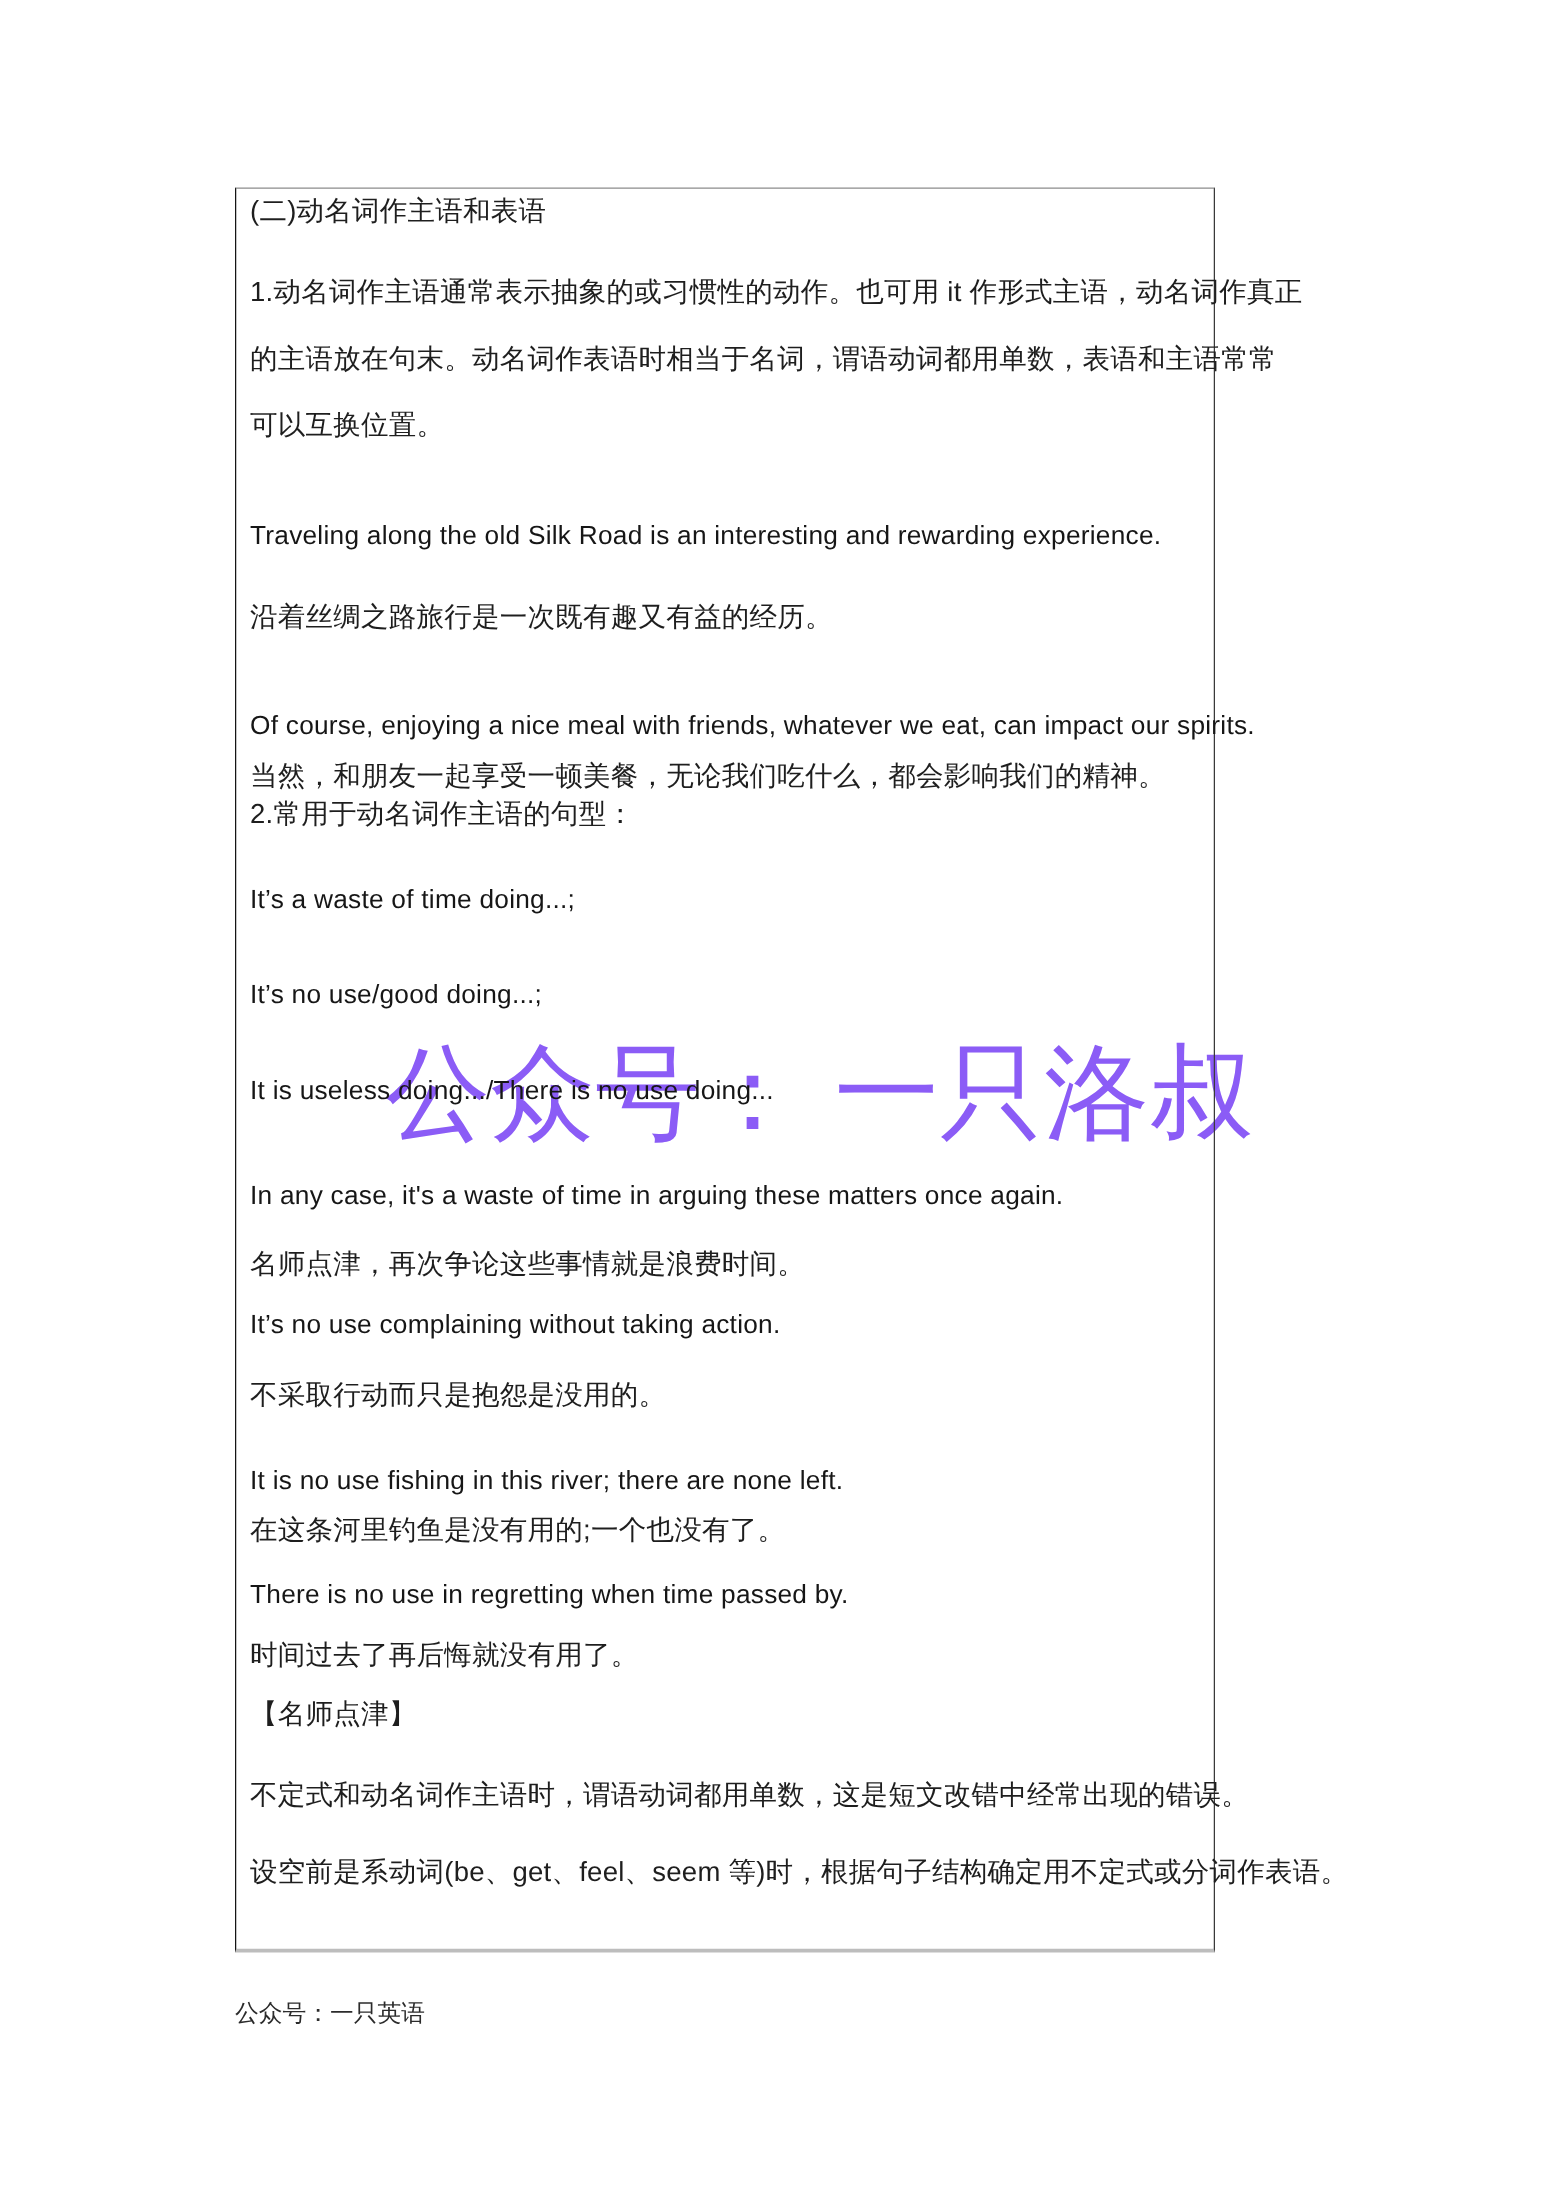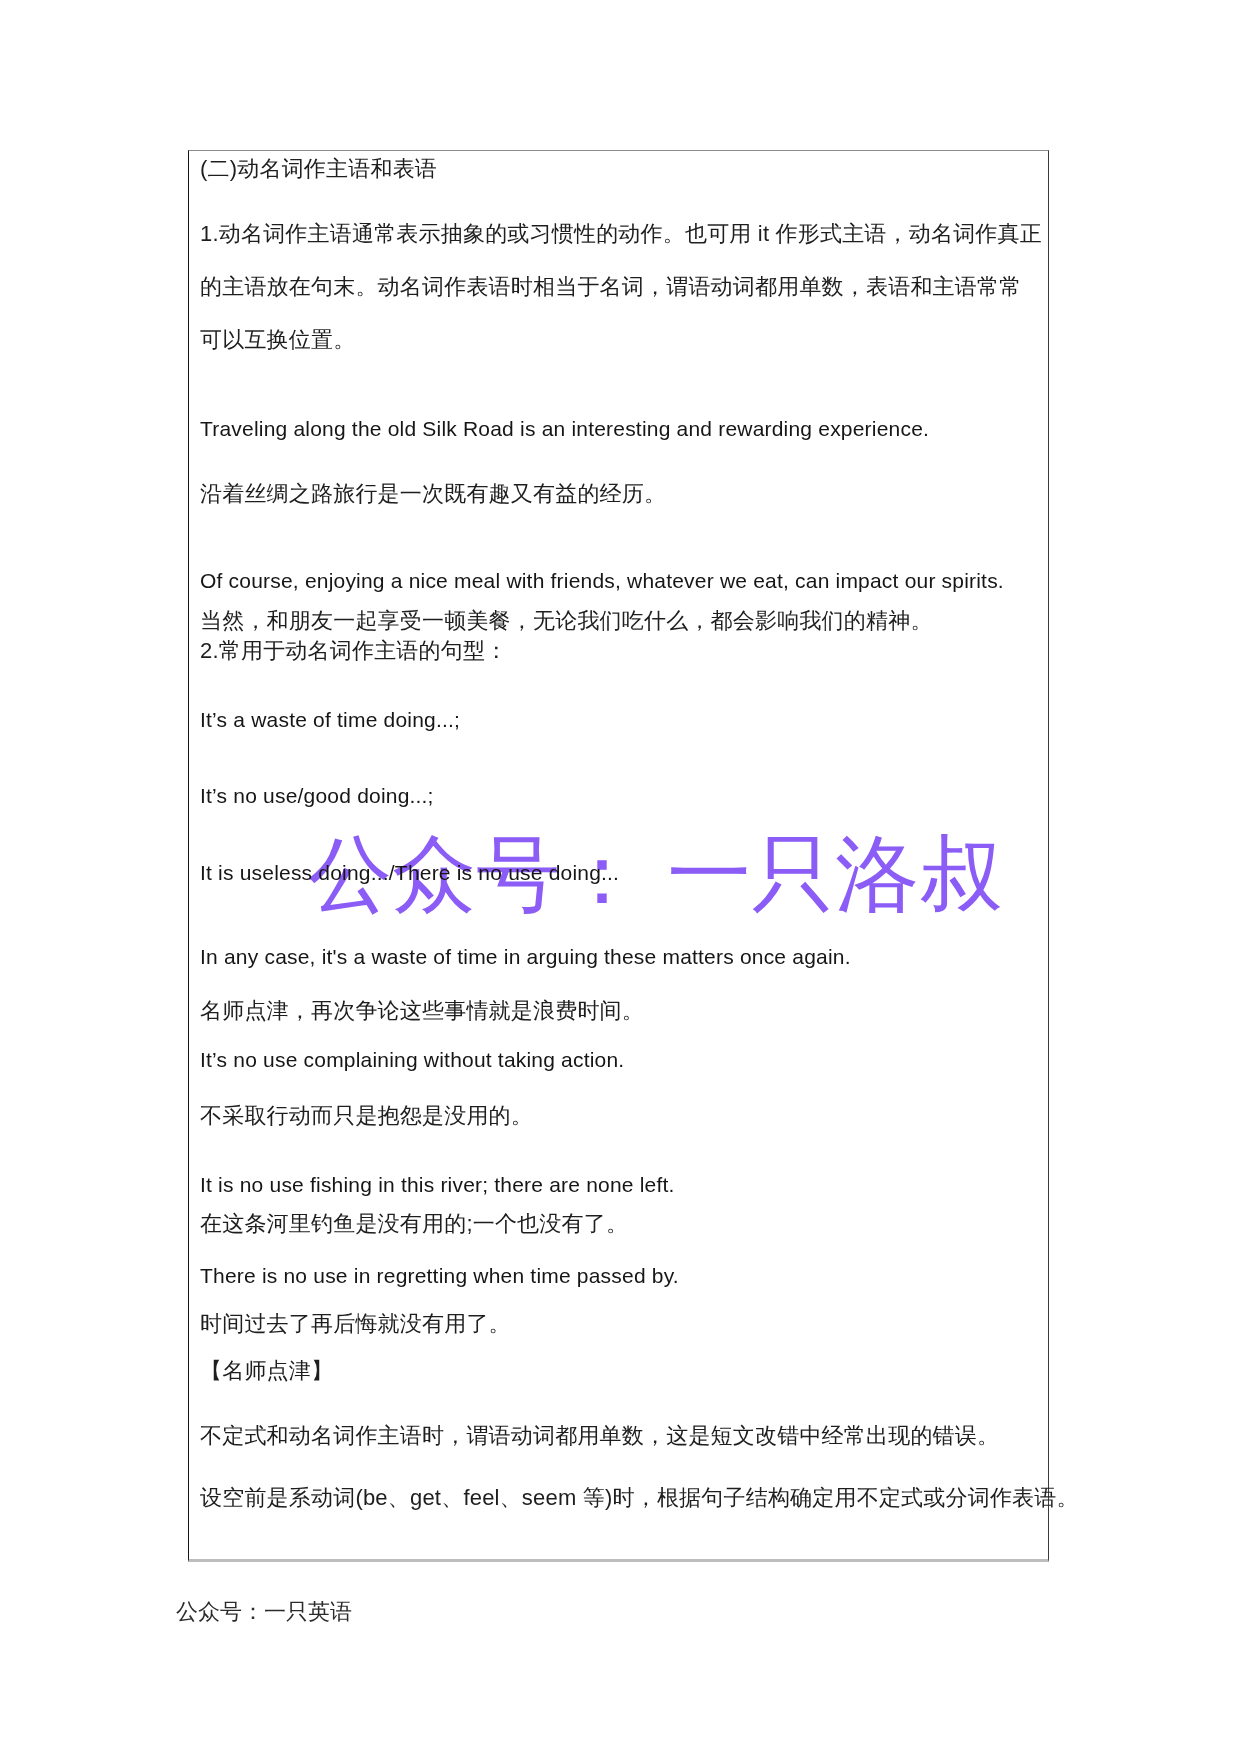--- a/index.html
+++ b/index.html
@@ -12,21 +12,21 @@
     height: 1755px;
     position: relative;
     overflow: hidden;
     font-family: "Liberation Sans", sans-serif;
     color: #1c1c1c;
   }
   .doc-box {
     position: absolute;
     left: 188px;
     top: 150px;
-    width: 861px;
+    width: 784px;
     height: 1412px;
     box-sizing: border-box;
     border-top: 1px solid #8c8c8c;
     border-left: 1px solid #141414;
     border-right: 1px solid #3a3a3a;
     border-bottom: 3px solid #bdbdbd;
     padding-left: 11px;
     padding-right: 2px;
     background: transparent;
     z-index: 2;
@@ -82,23 +82,23 @@
     line-height: 100px;
     letter-spacing: 0px;
     color: #8b5cf6;
     font-family: "Liberation Sans", sans-serif;
     white-space: nowrap;
     z-index: 1;
     user-select: none;
   }
   .page-footer {
     position: absolute;
-    left: 176px;
+    left: 188px;
     top: 1600px;
-    font-size: 22px;
+    font-size: 19px;
     line-height: 24px;
     color: #2b2b2b;
     font-family: Liberation Serif, serif;
     z-index: 2;
     white-space: nowrap;
   }
 </style>
 </head>
 <body>
 

